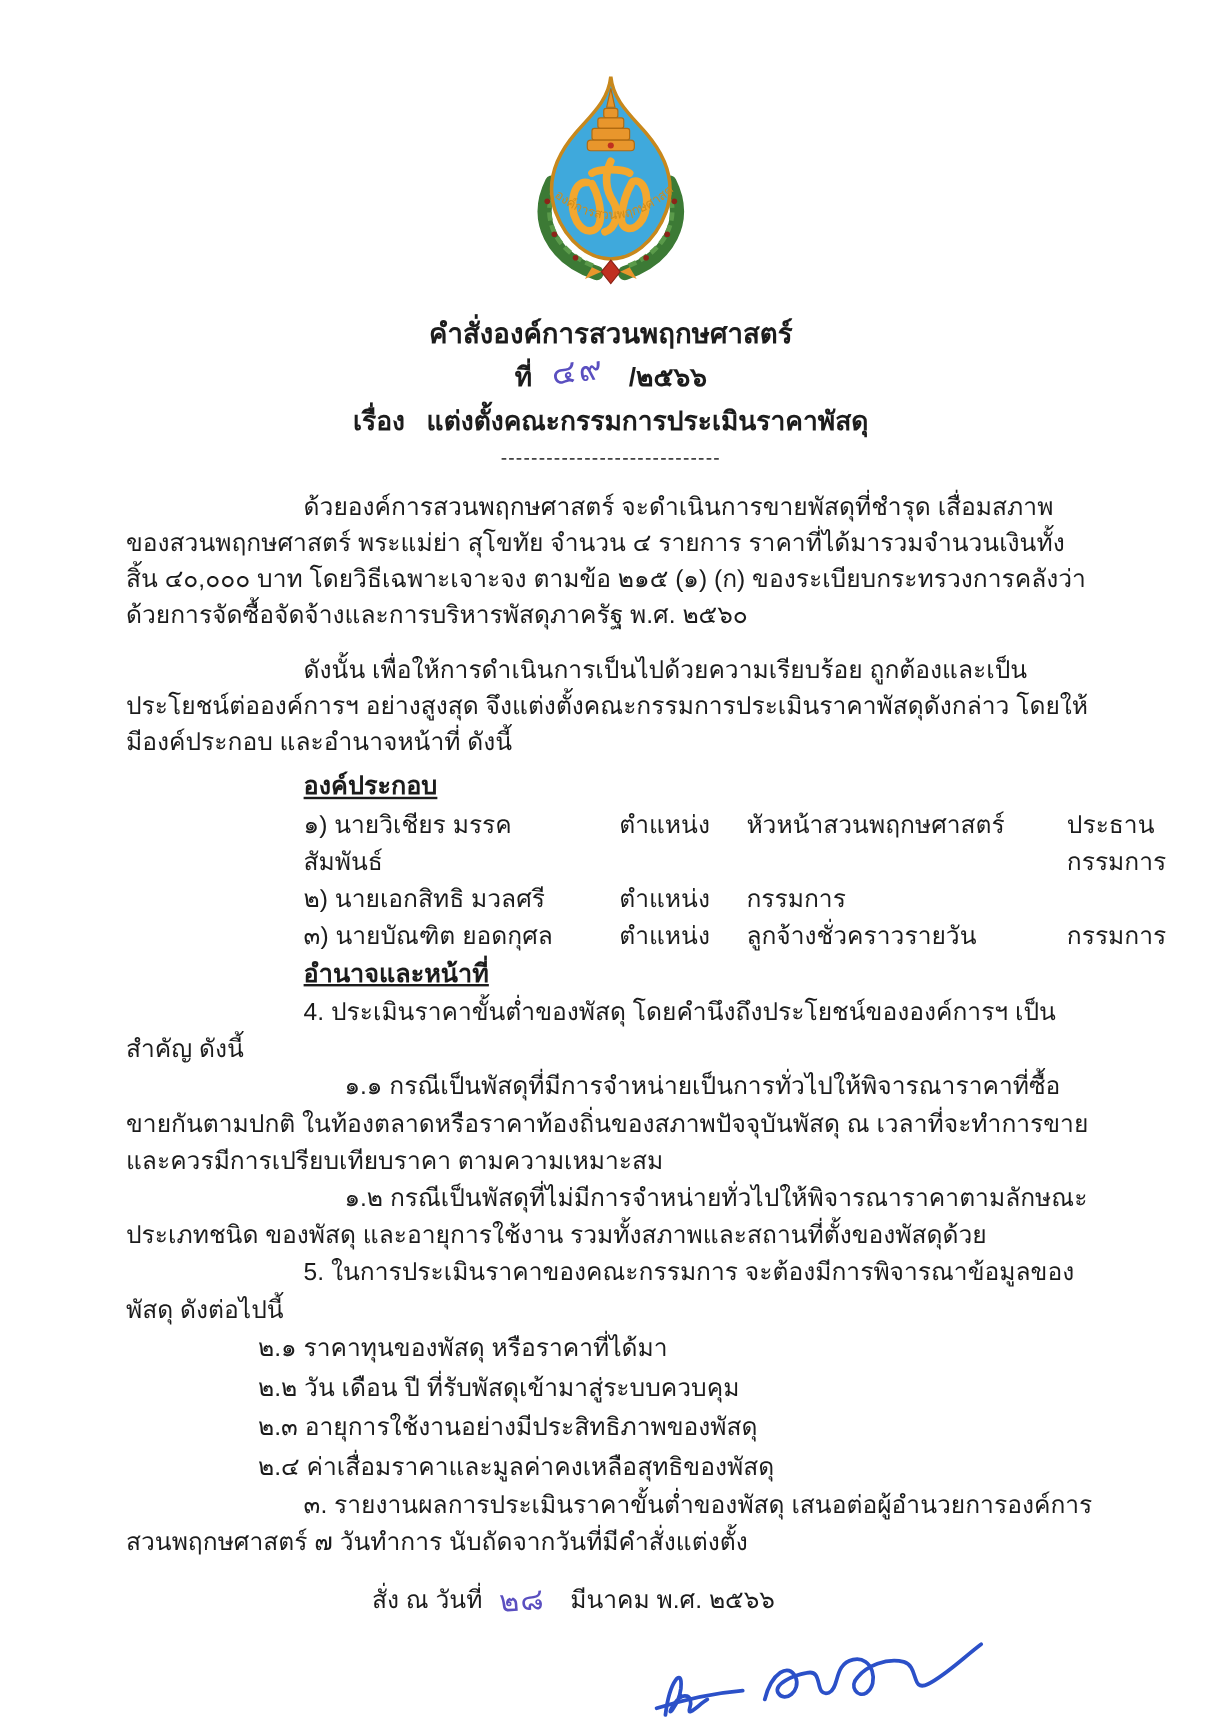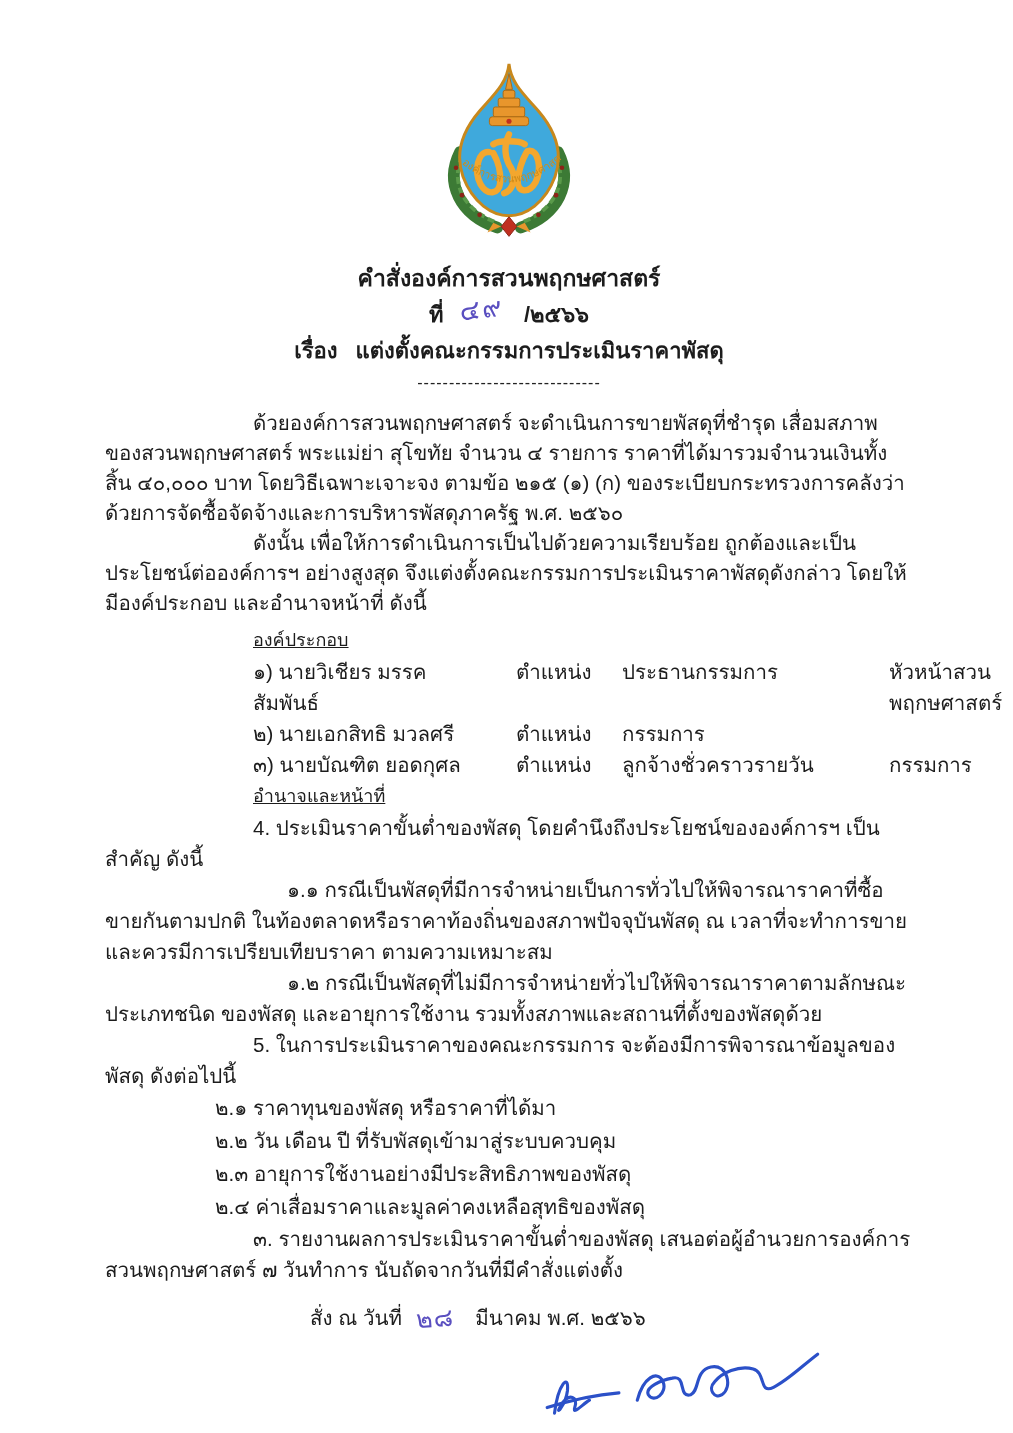--- a/index.html
+++ b/index.html
@@ -31,26 +31,26 @@
     transform: rotate(-7deg) translateY(-4px);
     margin: 0 14px 0 10px;
     letter-spacing: 2px;
   }
   .doc-subject { font-size: 22px; font-weight: bold; line-height: 34px; }
   .doc-subject .gap { display: inline-block; width: 18px; }
   .divider { font-size: 16px; letter-spacing: 1px; color: #222; line-height: 26px; margin-top: 2px; }
   
   .body-text { font-size: 20.5px; line-height: 30px; margin-top: 12px; text-align: left; }
   .para { text-indent: 148px; }
-  .para + .para { margin-top: 0; }
+  .para + .para { margin-top: 16px; }
   .section-heading {
     margin-left: 148px;
-    font-weight: normal;
+    font-weight: bold;
     text-decoration: underline;
-    font-size: 18px;
+    font-size: 21px;
     line-height: 32px;
     margin-top: 6px;
   }
   
   .committee { margin-left: 148px; font-size: 20.5px; }
   .committee-row { display: grid; grid-template-columns: 230px 73px 234px auto; line-height: 31px; gap: 33px; }
   .pos-line2 { display: grid; grid-template-columns: 230px 73px 234px auto; line-height: 31px; }
   
   .duty-l1 { text-indent: 148px; line-height: 31px; }
   .duty-l2 { text-indent: 182px; line-height: 31px; }
@@ -132,22 +132,22 @@
   <div class="body-text">
     <p class="para">ด้วยองค์การสวนพฤกษศาสตร์ จะดำเนินการขายพัสดุที่ชำรุด เสื่อมสภาพของสวนพฤกษศาสตร์ พระแม่ย่า สุโขทัย จำนวน ๔ รายการ ราคาที่ได้มารวมจำนวนเงินทั้งสิ้น ๔๐,๐๐๐ บาท โดยวิธีเฉพาะเจาะจง ตามข้อ ๒๑๕ (๑) (ก) ของระเบียบกระทรวงการคลังว่าด้วยการจัดซื้อจัดจ้างและการบริหารพัสดุภาครัฐ พ.ศ. ๒๕๖๐</p>
     <p class="para">ดังนั้น เพื่อให้การดำเนินการเป็นไปด้วยความเรียบร้อย ถูกต้องและเป็นประโยชน์ต่อองค์การฯ อย่างสูงสุด จึงแต่งตั้งคณะกรรมการประเมินราคาพัสดุดังกล่าว โดยให้มีองค์ประกอบ และอำนาจหน้าที่ ดังนี้</p>
 
     <div class="section-heading">องค์ประกอบ</div>
 
     <div class="committee">
       <div class="committee-row">
         <span>๑) นายวิเชียร มรรคสัมพันธ์</span>
         <span>ตำแหน่ง</span>
+        <span>หัวหน้าสวนพฤกษศาสตร์</span>
         <span>ประธานกรรมการ</span>
-        <span>หัวหน้าสวนพฤกษศาสตร์</span>
       </div>
       <div class="pos-line2">
         <span></span>
           <span></span>
         <span></span>
       </div>
       <div class="committee-row">
         <span>๒) นายเอกสิทธิ มวลศรี</span>
         <span>ตำแหน่ง</span>
         <span>กรรมการ</span>

